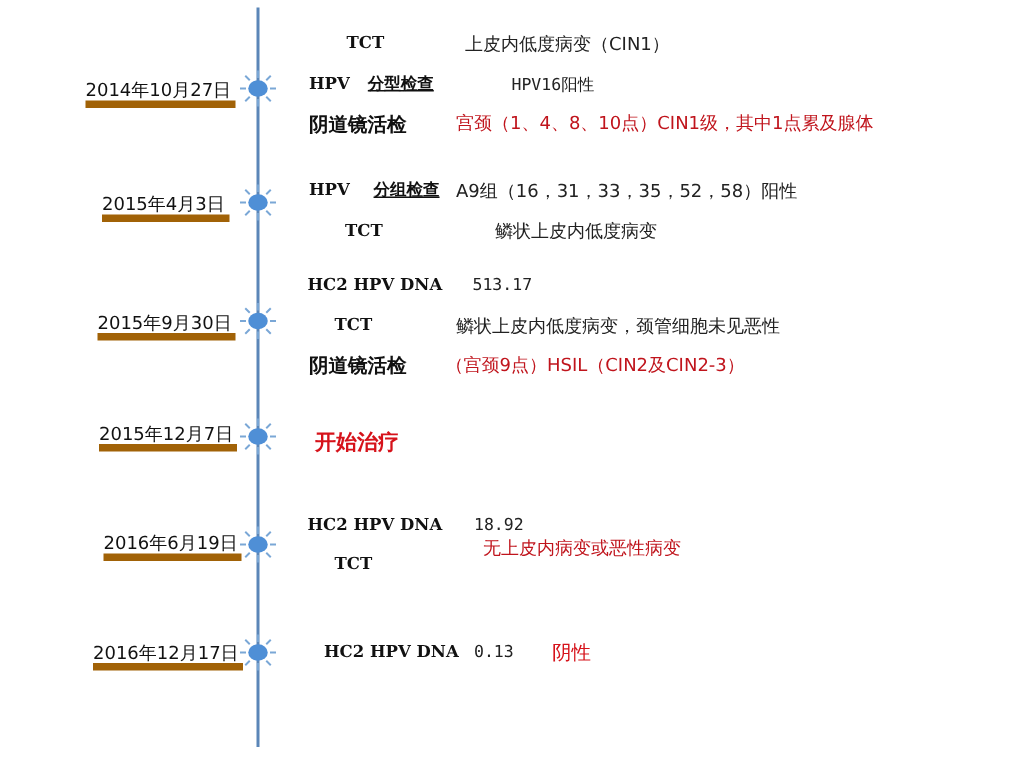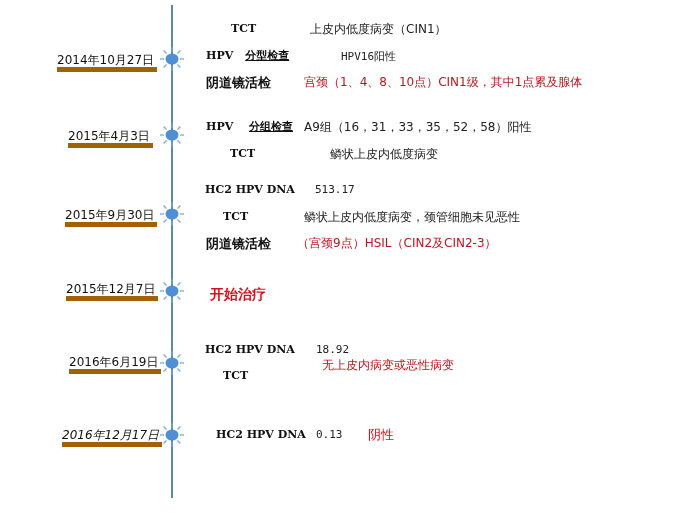--- a/index.html
+++ b/index.html
@@ -92,20 +92,20 @@
   <svg class="sun" style="left:159px; top:350px;">
       <use href="#sun"></use>
     </svg>
   <div class="lbl" style="left:205px; top:343px;">HC2 HPV DNA</div>
   <div class="val mono bold" style="left:316px; top:343px;">18.92</div>
   <div class="lbl" style="left:223px; top:369px;">TCT</div>
   <div class="val red" style="left:290px; top:357px;margin-left:32px;">无上皮内病变或恶性病变</div>
 </div>
 
 <div>
-  <div class="date" style="left:62px; top:428px;font-style:italic;">2016年12月17日</div>
+  <div class="date" style="left:62px; top:428px;">2016年12月17日</div>
   <svg class="sun" style="left:159px; top:422px;">
       <use href="#sun"></use>
     </svg>
   <div class="lbl" style="left:216px; top:428px;">HC2 HPV DNA</div>
   <div class="val mono bold" style="left:316px; top:428px;">0.13</div>
   <div class="val red bold" style="left:368px; top:426px; font-size:13px; color:#d6121a;">阴性</div>
 </div>
 
 </body></html>

